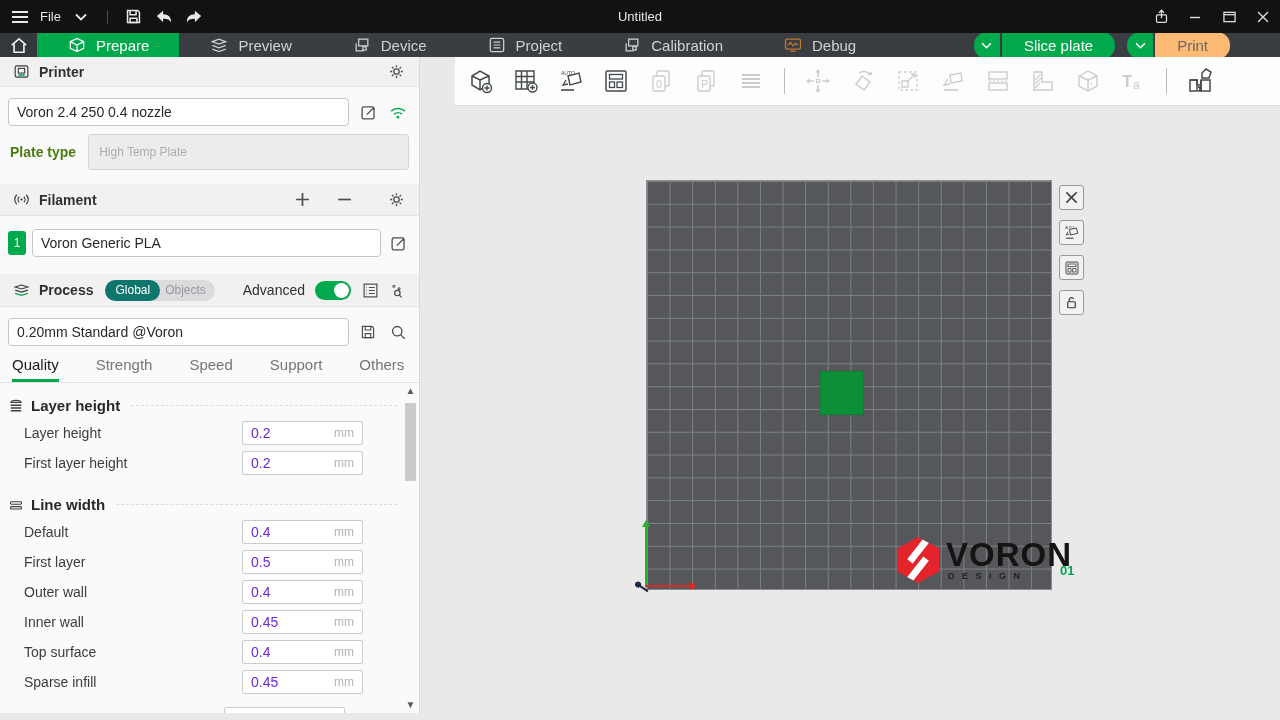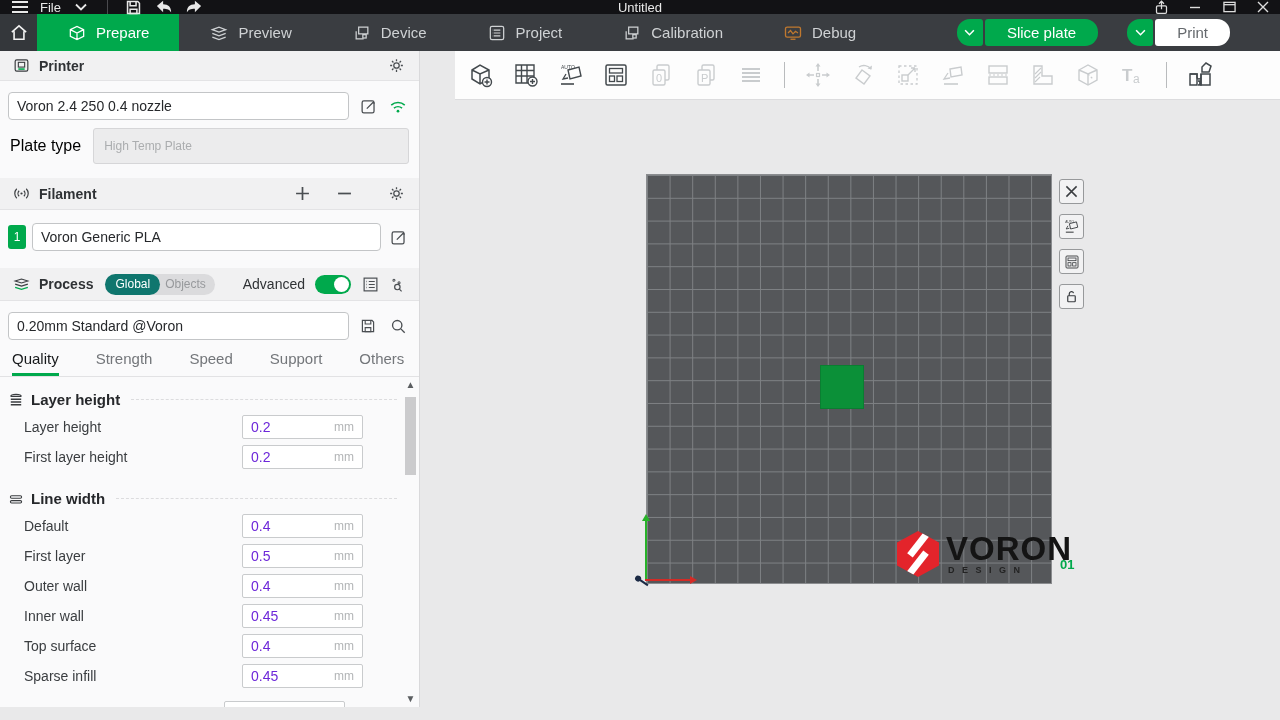--- a/index.html
+++ b/index.html
@@ -1,55 +1,55 @@
 <!DOCTYPE html>
 <html><head>
 <meta charset="utf-8">
 <style>
   * { margin:0; padding:0; box-sizing:border-box; }
   html,body { width:1280px; height:720px; overflow:hidden;
     font-family:"Liberation Sans", sans-serif; background:#E9E9EA; }
   svg { display:block; }
 
   
-  .titlebar { height:14px; background:#121215; display:flex; align-items:center; color:#E8E8E8; position:relative; }
+  .titlebar { height:33px; background:#121215; display:flex; align-items:center; color:#E8E8E8; position:relative; }
   .tb-left { display:flex; align-items:center; gap:10px; padding-left:10px; }
   .tb-ico { width:20px; height:18px; display:flex; align-items:center; justify-content:center; color:#E8E8E8; cursor:pointer; }
   .tb-sep { width:1px; height:14px; background:#4a4a4e; margin:0 6px; }
   .tb-menu-label { font-size:13px; }
   .tb-title { position:absolute; left:0; right:0; text-align:center; font-size:13px; pointer-events:none; }
   .tb-right { margin-left:auto; display:flex; align-items:center; }
   .win-btn { width:34px; height:25px; display:flex; align-items:center; justify-content:center; color:#DDD; cursor:pointer; font-size:13px; }
 
   
-  .tabbar { height:37px; background:#3A3D41; display:flex; align-items:center; }
+  .tabbar { height:24px; background:#3A3D41; display:flex; align-items:center; }
   .home-btn { width:37px; height:39px; background:#34373B; display:flex; align-items:center; justify-content:center; color:#F2F2F2; cursor:pointer; }
   .nav-tab { height:39px; display:flex; align-items:center; gap:9px; padding:0 30px; color:#CFD2D4; font-size:15px; cursor:pointer; }
   .nav-tab.active { background:#00A94C; color:#fff; }
   .nav-tab .nt-ico { width:20px; height:20px; }
-  .tab-actions { margin-left:auto; display:flex; align-items:flex-start; gap:29px; padding-right:50px; }
+  .tab-actions { margin-left:auto; display:flex; align-items:flex-start; gap:12px; padding-right:50px; }
   .split-btn { display:flex; align-items:center; }
   .drop-seg { width:26px; height:27px; background:#00A94C; border-radius:13px 3px 3px 13px; display:flex; align-items:center; justify-content:center; color:#fff; cursor:pointer; }
   .main-seg { height:27px; margin-left:2px; padding:0 22px; border-radius:3px 13px 13px 3px; display:flex; align-items:center; font-size:15px; cursor:pointer; }
   .main-seg.green { background:#00A94C; color:#fff; }
-  .main-seg.gray { background:#ffffff; color:#65696D; }
+  .main-seg.gray { background:#fdba74; color:#65696D; }
 
   
   .workspace { display:flex; height:656px; }
 
   
   .sidebar { width:420px; background:#FAFAFB; border-right:1px solid #D9D9DB; display:flex; flex-direction:column; }
   .sec-head { height:30px; background:#F1F1F2; border-bottom:1px solid #E3E3E5; display:flex; align-items:center; padding:0 12px; gap:8px; flex:0 0 auto; }
   .sec-title { font-size:14px; font-weight:bold; color:#2F3235; }
   .sec-spacer { flex:1; }
   .ghost-btn { width:22px; height:22px; display:flex; align-items:center; justify-content:center; color:#4A4E52; cursor:pointer; font-size:17px; }
   .combo-row { display:flex; align-items:center; gap:8px; margin:11px 10px 0 8px; }
   .combo { flex:1; height:28px; border:1px solid #C3C5C7; border-radius:4px; background:#fff; font-size:14px; color:#26282B; padding:0 8px; font-family:"Liberation Sans",sans-serif; }
   .plate-row { display:flex; align-items:center; margin:8px 10px 14px 8px; gap:12px; }
-  .plate-label { font-size:16px; font-weight:normal; color:#000000; white-space:nowrap; padding-left:2px; }
+  .plate-label { font-size:14px; font-weight:bold; color:#4d7c0f; white-space:nowrap; padding-left:2px; }
   .disabled-field { flex:1; height:36px; background:#ECECED; border:1px solid #D6D6D8; border-radius:3px; color:#ABADAF; font-size:12px; display:flex; align-items:center; padding:0 10px; }
   .fil-row { display:flex; align-items:center; gap:6px; margin:13px 10px 17px 8px; }
   .fil-badge { width:18px; height:24px; background:#00A94C; color:#fff; border-radius:3px; font-size:12px; display:flex; align-items:center; justify-content:center; }
   .scope-pill { display:flex; align-items:center; background:#DBDBDD; border-radius:11px; height:21px; margin-left:4px; cursor:pointer; }
   .scope-pill .on { background:#0f766e; color:#fff; border-radius:11px; height:21px; display:flex; align-items:center; padding:0 10px; font-size:12px; }
   .scope-pill .off { color:#97999C; padding:0 9px 0 5px; font-size:12px; }
   .adv-label { font-size:14px; color:#2F3235; }
   .switch { width:36px; height:19px; background:#00A94C; border-radius:10px; position:relative; cursor:pointer; margin-left:2px; }
   .switch .knob { position:absolute; right:2px; top:2px; width:15px; height:15px; background:#fff; border-radius:50%; }
   .proc-tabs { display:flex; align-items:flex-end; gap:0; border-bottom:1px solid #E2E2E4; padding:10px 0 0 12px; flex:0 0 auto; }

